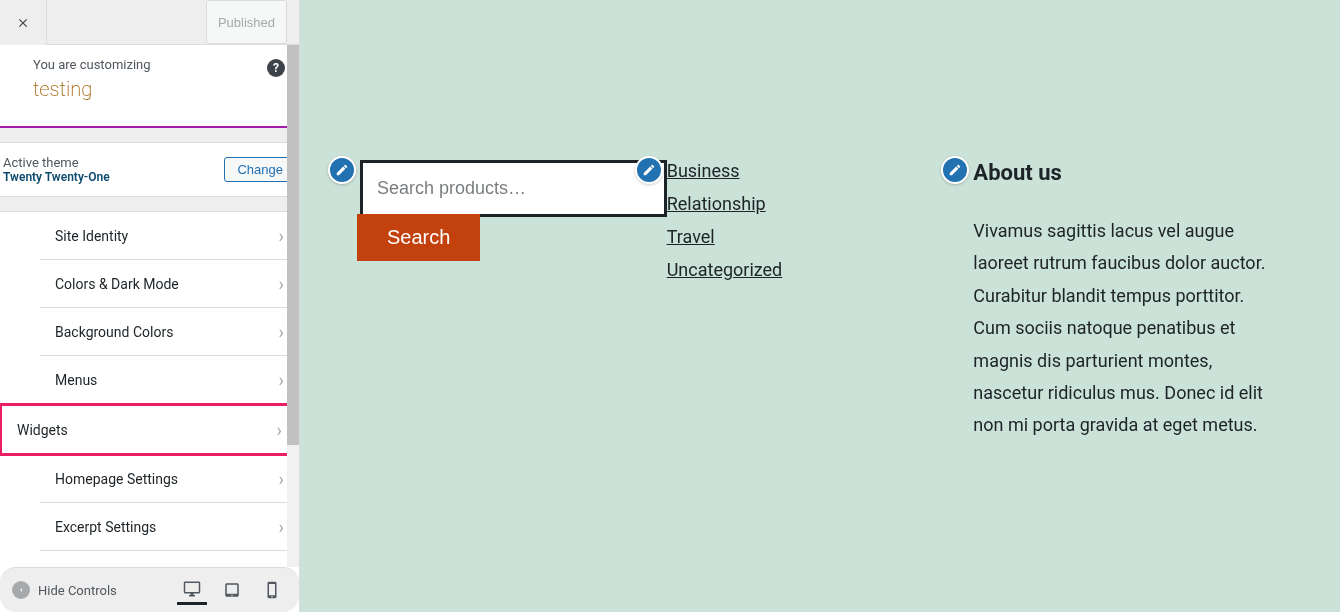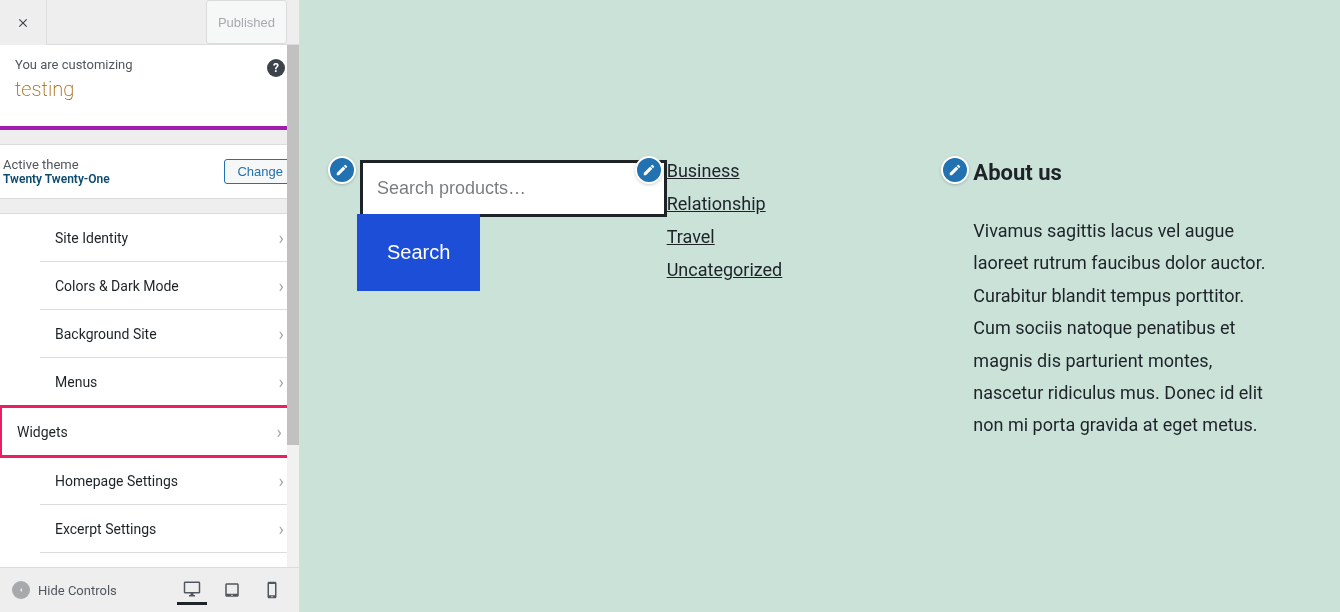--- a/index.html
+++ b/index.html
@@ -55,22 +55,22 @@
       margin-right: 12px;
       padding: 3px 11px;
       border: 1px solid #dcdcde;
       border-radius: 3px;
       color: #a7aaad;
       background: #f6f7f7;
       font-size: 13px;
       cursor: default;
     }
     .customizing-info {
-      padding: 12px 15px 25px 15px;
-      border-bottom: 4px solid #a21caf;
+      padding: 12px 15px 25px 33px;
+      border-bottom: 2px solid #a21caf;
       position: relative;
     }
     .customizing-label {
       font-size: 13px;
       color: #50575e;
       margin-bottom: 5px;
     }
     .site-name {
       font-size: 20px;
       font-weight: 200;
@@ -146,20 +146,21 @@
       font-size: 18px;
     }
     .sidebar-footer {
       border-top: 1px solid #dcdcde;
       display: flex;
       align-items: center;
       justify-content: space-between;
       padding: 0 12px;
       height: 45px;
       background: #eee;
+      border-radius: 16px;
     }
     .hide-controls {
       display: flex;
       align-items: center;
       gap: 8px;
       color: #50575e;
       cursor: pointer;
       font-size: 13px;
     }
     .collapse-icon {
@@ -235,24 +236,24 @@
       font-size: 18px;
       color: #1d2327;
       width: 100%;
       margin-bottom: 0;
     }
     .search-box::placeholder {
       color: #1d2327;
       opacity: 0.6;
     }
     .search-btn {
-      background: #1d4ed8;
+      background: #c2410c;
       color: #fff;
       border: none;
-      padding: 27px 30px;
+      padding: 12px 30px;
       font-size: 20px;
       cursor: pointer;
       margin-top: -3px;
       margin-left: -3px;
     }
     .widget-title {
       font-size: 22px;
       font-weight: 700;
       color: #1d2327;
       margin-bottom: 30px;
@@ -326,21 +327,21 @@
     <ul class="menu-list">
       <li class="menu-item">
         <span>Site Identity</span>
         <span class="chevron">›</span>
       </li>
       <li class="menu-item">
         <span>Colors &amp; Dark Mode</span>
         <span class="chevron">›</span>
       </li>
       <li class="menu-item">
-        <span>Background Site</span>
+        <span>Background Colors</span>
         <span class="chevron">›</span>
       </li>
       <li class="menu-item">
         <span>Menus</span>
         <span class="chevron">›</span>
       </li>
       <li class="menu-item highlighted">
         <span>Widgets</span>
         <span class="chevron">›</span>
       </li>

